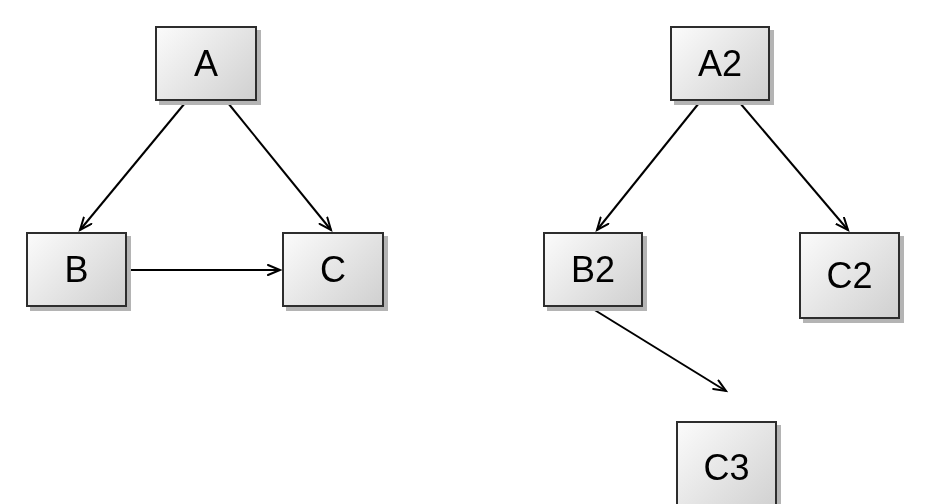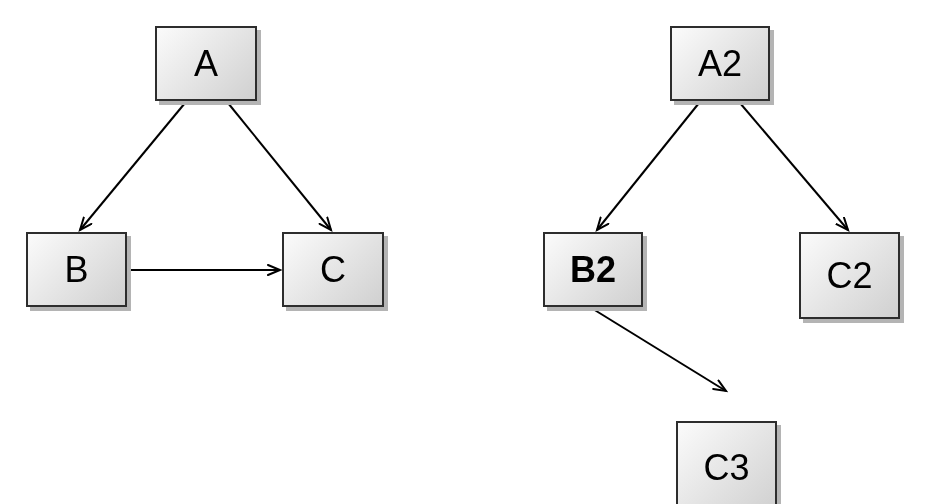--- a/index.html
+++ b/index.html
@@ -67,21 +67,21 @@
       </div>
       <div class="node" style="left: 26px; top: 232px; width: 101px; height: 75px; background: linear-gradient(135deg, rgb(251, 251, 251) 0%, rgb(208, 208, 208) 100%); border-color: rgb(45, 45, 45); box-shadow: rgb(180, 180, 180) 4px 4px 0px;">
         <span class="node-label" style="color: rgb(0, 0, 0);">B</span>
       </div>
       <div class="node" style="left: 282px; top: 232px; width: 102px; height: 75px; background: linear-gradient(135deg, rgb(251, 251, 251) 0%, rgb(208, 208, 208) 100%); border-color: rgb(45, 45, 45); box-shadow: rgb(180, 180, 180) 4px 4px 0px;">
         <span class="node-label" style="color: rgb(0, 0, 0);">C</span>
       </div>
       <div class="node" style="left: 670px; top: 26px; width: 100px; height: 75px; background: linear-gradient(135deg, rgb(251, 251, 251) 0%, rgb(208, 208, 208) 100%); border-color: rgb(45, 45, 45); box-shadow: rgb(180, 180, 180) 4px 4px 0px;">
         <span class="node-label" style="color: rgb(0, 0, 0);">A2</span>
       </div>
-      <div class="node" style="left: 543px; top: 232px; width: 100px; height: 75px; background: linear-gradient(135deg, rgb(251, 251, 251) 0%, rgb(208, 208, 208) 100%); border-color: rgb(45, 45, 45); box-shadow: rgb(180, 180, 180) 4px 4px 0px; font-weight: bold;">
+      <div class="node" style="left: 543px; top: 232px; width: 100px; height: 75px; background: linear-gradient(135deg, rgb(251, 251, 251) 0%, rgb(208, 208, 208) 100%); border-color: rgb(45, 45, 45); box-shadow: rgb(180, 180, 180) 4px 4px 0px;">
         <span class="node-label" style="color: rgb(0, 0, 0);">B2</span>
       </div>
       <div class="node" style="left: 799px; top: 232px; width: 101px; height: 87px; background: linear-gradient(135deg, rgb(251, 251, 251) 0%, rgb(208, 208, 208) 100%); border-color: rgb(45, 45, 45); box-shadow: rgb(180, 180, 180) 4px 4px 0px;">
         <span class="node-label" style="color: rgb(0, 0, 0);">C2</span>
       </div>
       <div class="node" style="left: 676px; top: 393px; width: 101px; height: 93px; background: linear-gradient(135deg, rgb(251, 251, 251) 0%, rgb(208, 208, 208) 100%); border-color: rgb(45, 45, 45); box-shadow: rgb(180, 180, 180) 4px 4px 0px; margin-top: 28px;">
         <span class="node-label" style="color: rgb(0, 0, 0);">C3</span>
       </div>
     </div>
 </div>

